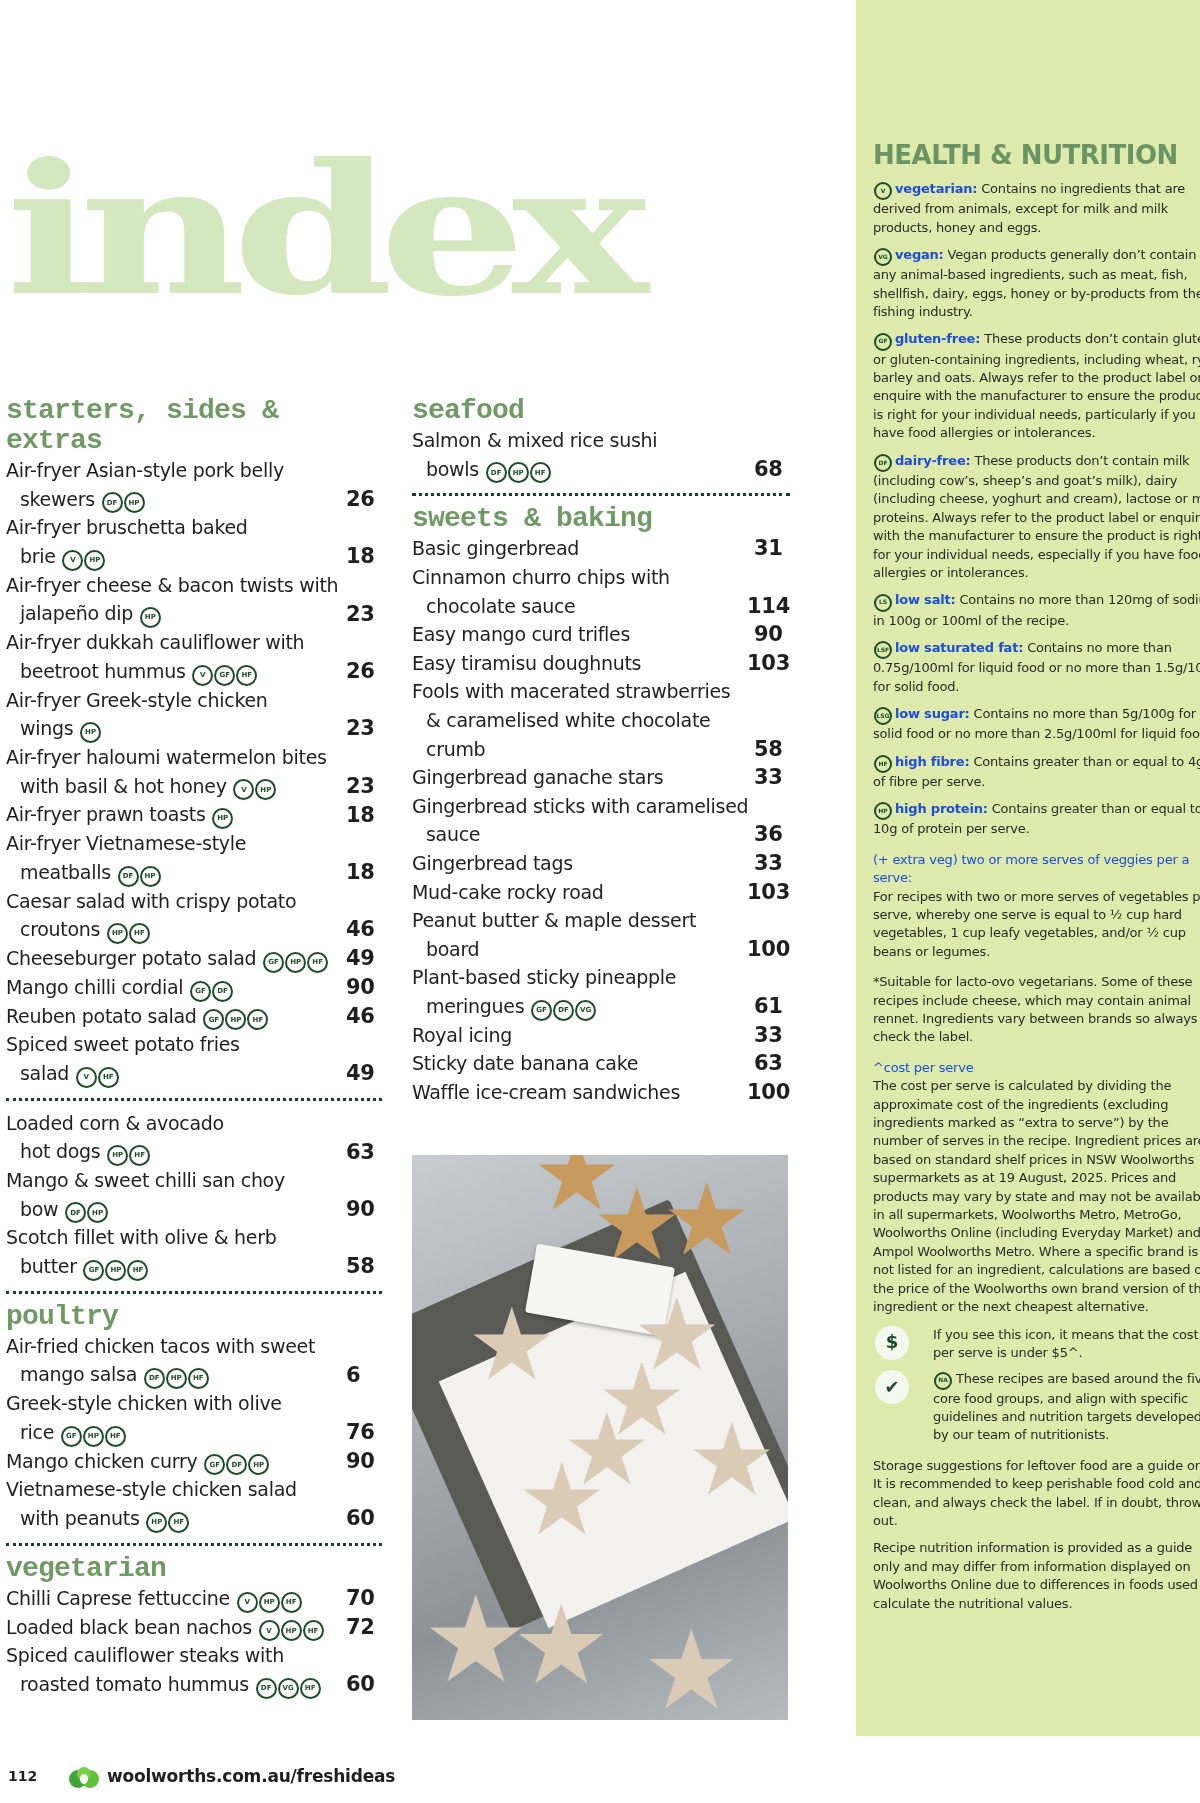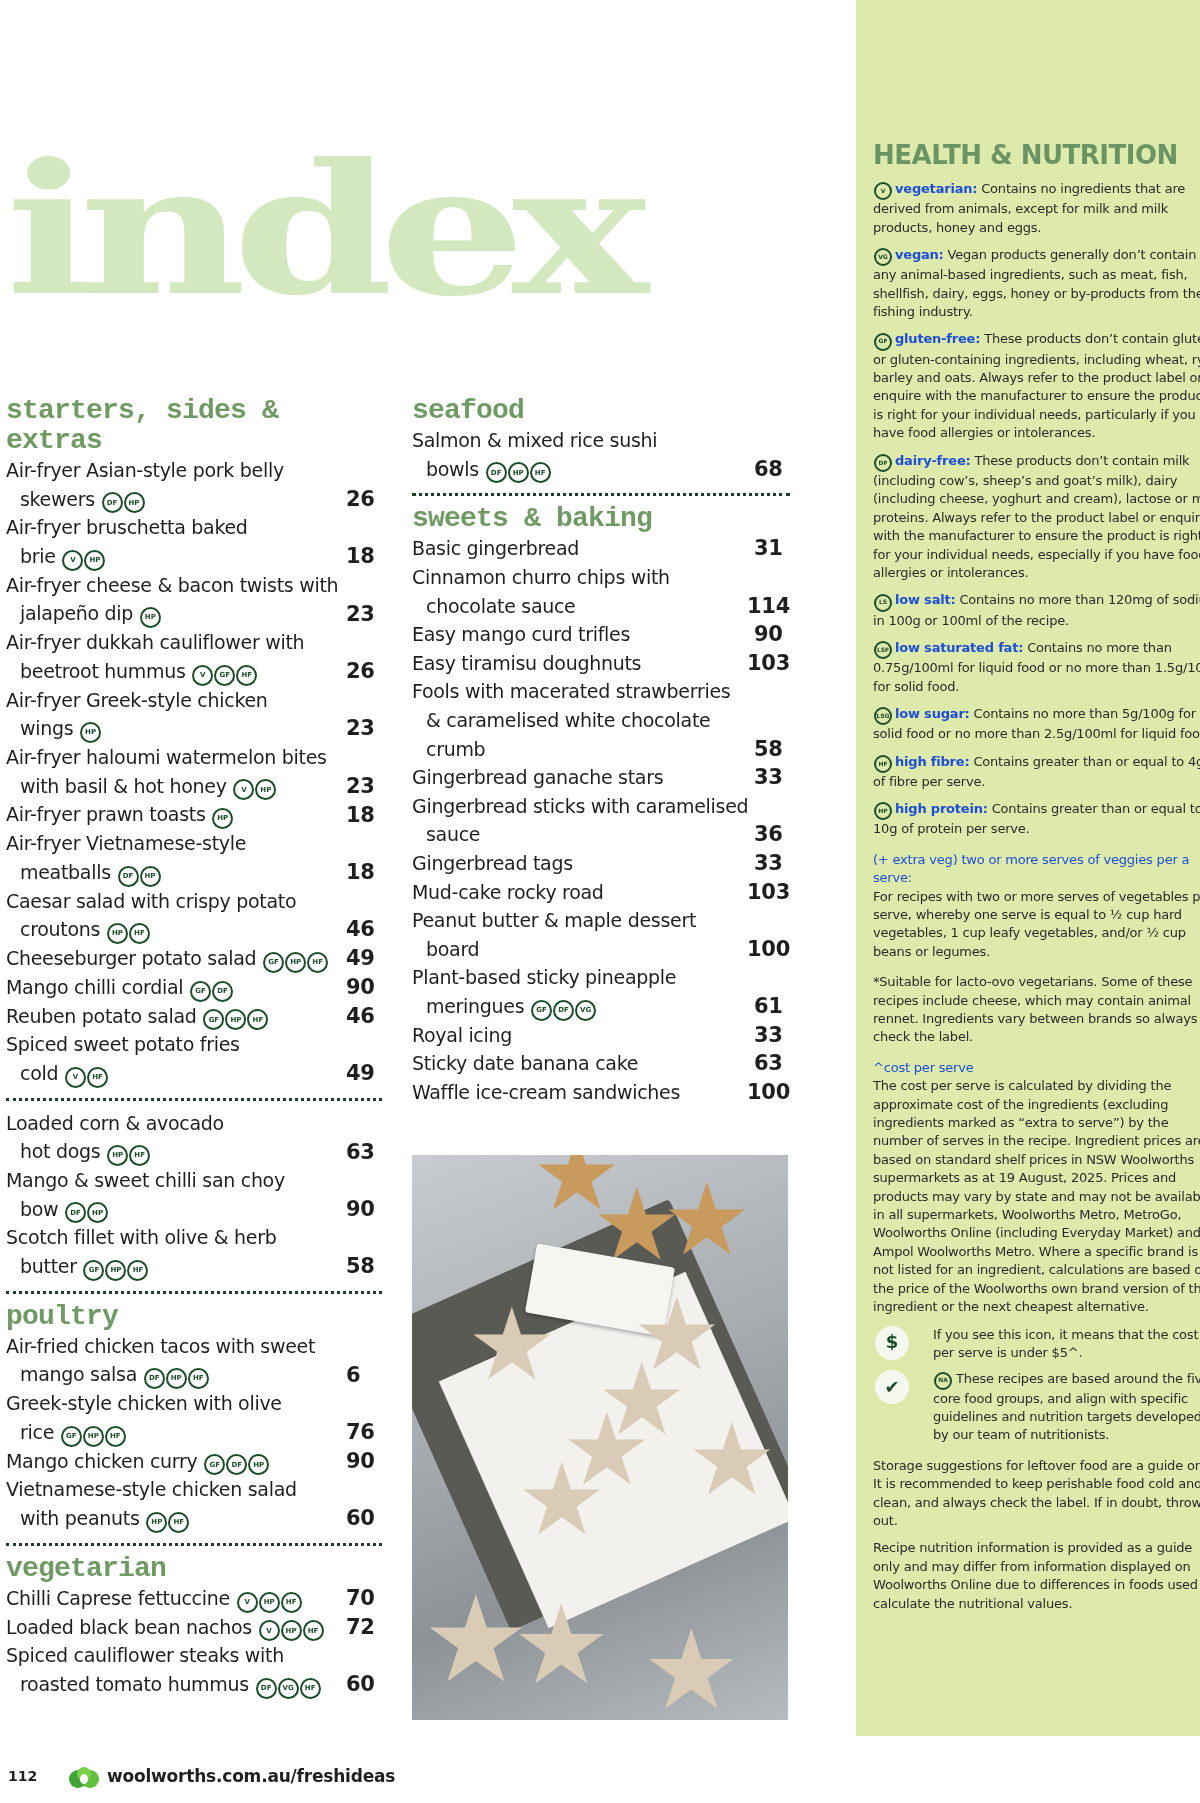--- a/index.html
+++ b/index.html
@@ -123,21 +123,21 @@
       </div>
       <div class="entry">
         <div class="name"><span>Mango chilli cordial</span> <span class="badge">GF</span><span class="badge">DF</span></div>
         <div class="page">90</div>
       </div>
       <div class="entry">
         <div class="name"><span>Reuben potato salad</span> <span class="badge">GF</span><span class="badge">HP</span><span class="badge">HF</span></div>
         <div class="page">46</div>
       </div>
       <div class="entry">
-        <div class="name"><span>Spiced sweet potato fries</span><span class="line2"><span>cold</span> <span class="badge">V</span><span class="badge">HF</span></span></div>
+        <div class="name"><span>Spiced sweet potato fries</span><span class="line2"><span>salad</span> <span class="badge">V</span><span class="badge">HF</span></span></div>
         <div class="page">49</div>
       </div>
     </div>
     <div class="divider"></div>
     <div class="section">
       <div class="entry">
         <div class="name"><span>Loaded corn &amp; avocado</span><span class="line2"><span>hot dogs</span> <span class="badge">HP</span><span class="badge">HF</span></span></div>
         <div class="page">63</div>
       </div>
       <div class="entry">

